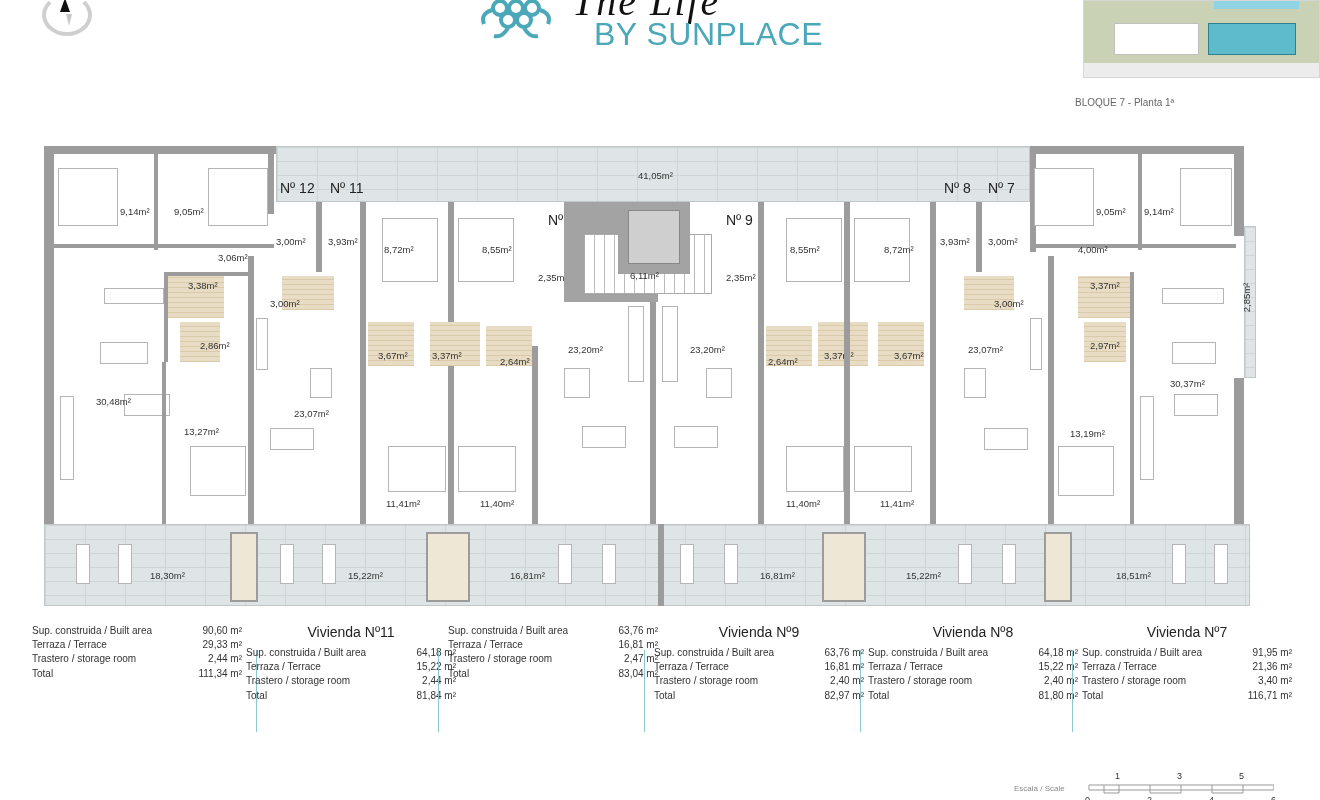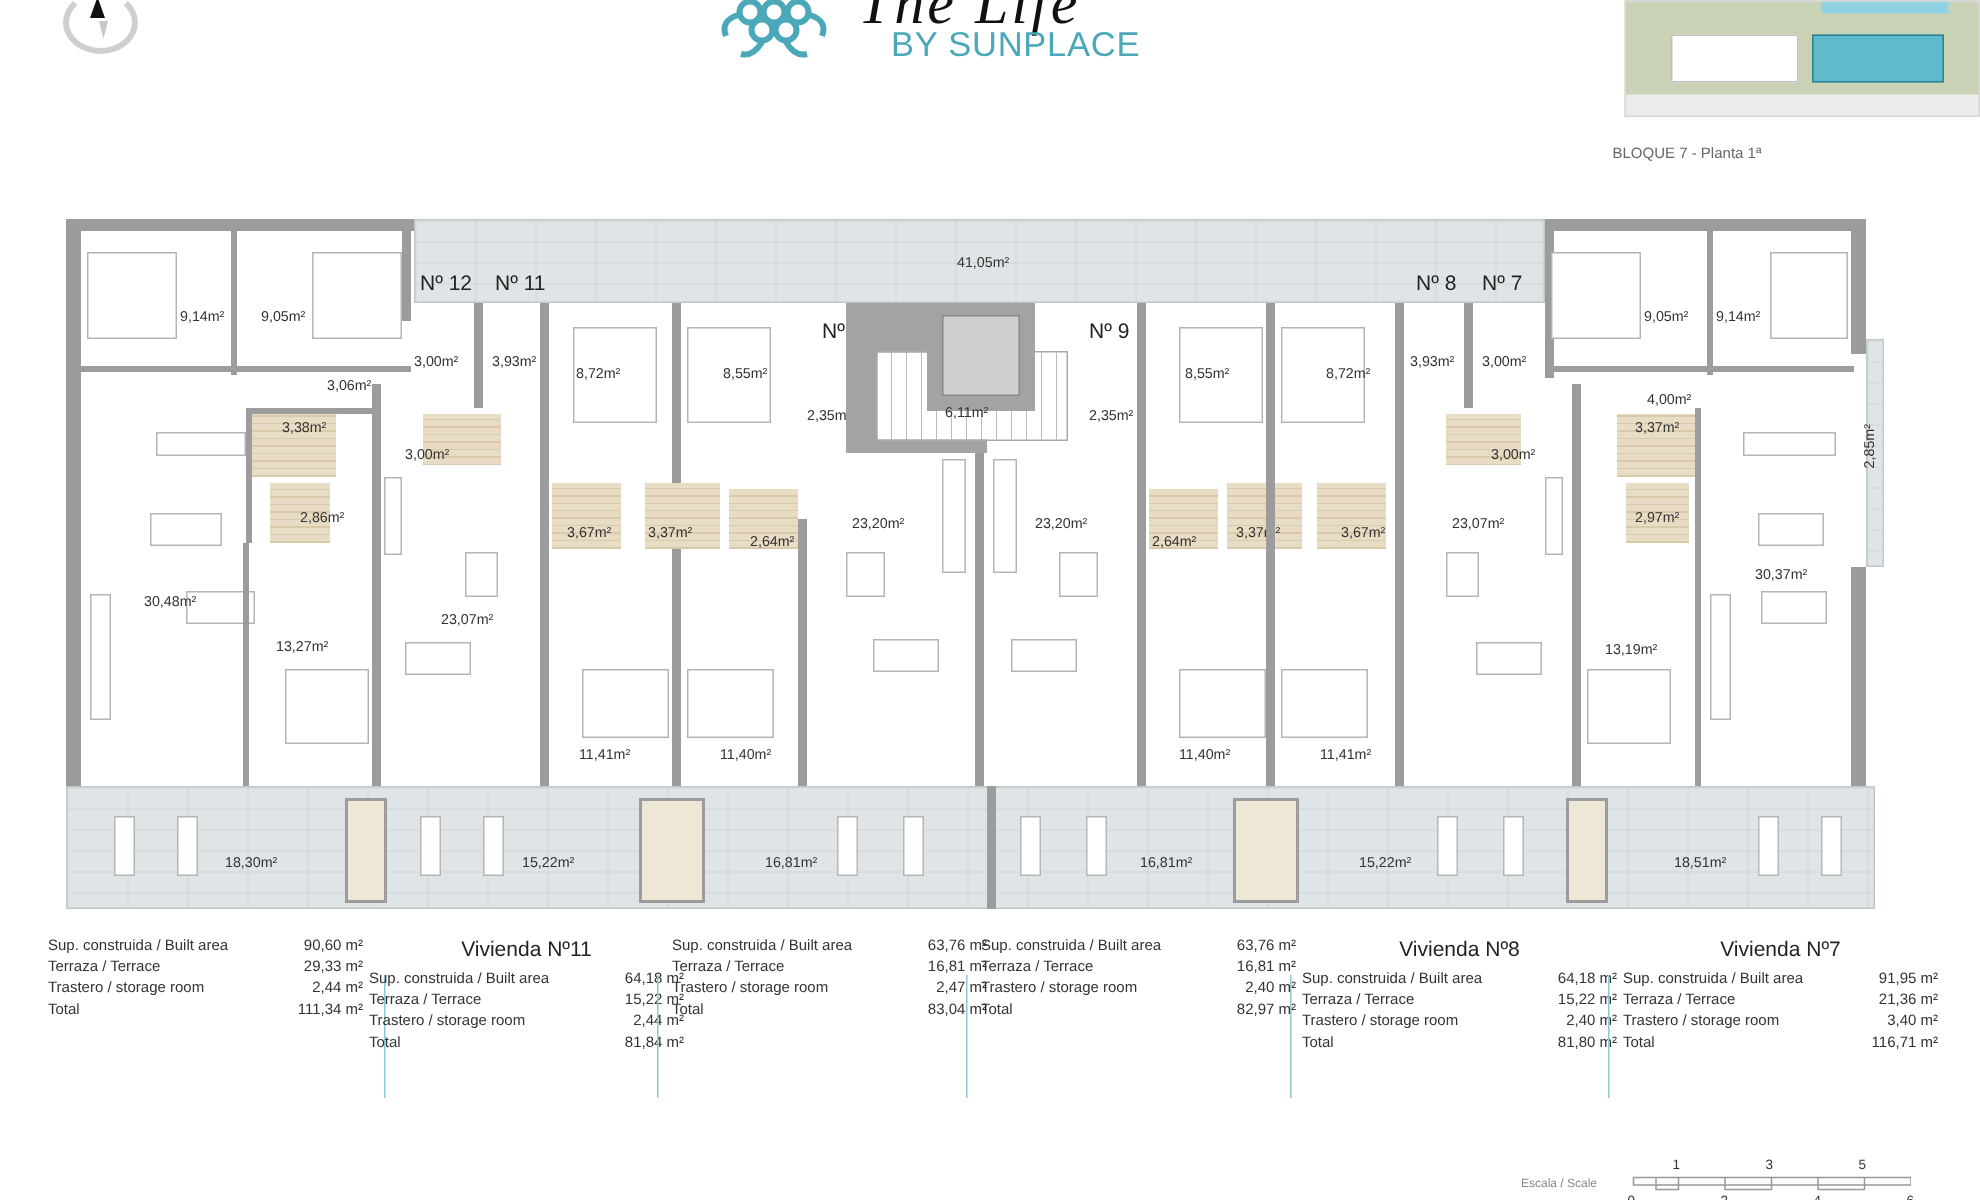--- a/index.html
+++ b/index.html
@@ -4,21 +4,21 @@
 <style>
   * { box-sizing: border-box; margin: 0; padding: 0; }
   body { width: 1320px; height: 800px; background: #ffffff; position: relative; overflow: hidden; font-family: "Liberation Sans", sans-serif; color: #2a2a2a; }
   .abs { position: absolute; }
   
   .compass { left: 42px; top: -6px; width: 50px; height: 42px; border: 4px solid #cfcfcf; border-radius: 50%; border-top-color: transparent; }
   .compass-needle { left: 60px; top: -2px; width: 0; height: 0; border-left: 5px solid transparent; border-right: 5px solid transparent; border-bottom: 14px solid #111; }
   .compass-tail { left: 66px; top: 14px; width: 0; height: 0; border-left: 3px solid transparent; border-right: 3px solid transparent; border-top: 12px solid #c8c8c8; }
   .logo-mark { left: 476px; top: 0px; width: 80px; height: 42px; }
   .logo-script { left: 572px; top: -22px; font-family: "Liberation Serif", serif; font-style: italic; font-size: 40px; color: #111; letter-spacing: 2px; }
-  .logo-sub { left: 594px; top: 16px; font-size: 23px; color: #4aa8b8; letter-spacing: 0.5px; }
+  .logo-sub { left: 594px; top: 16px; font-size: 32px; color: #4aa8b8; letter-spacing: 0.5px; }
   .siteplan { left: 1083px; top: 0; width: 237px; height: 78px; background: #e9ece6; border: 1px solid #d6d6d6; overflow: hidden; }
   .site-green { left: 0; top: 0; width: 237px; height: 78px; background: #c9d2b5; }
   .site-white { left: 30px; top: 22px; width: 85px; height: 32px; background: #ffffff; border: 1px solid #bfbfbf; }
   .site-blue { left: 124px; top: 22px; width: 88px; height: 32px; background: #5dbbcb; border: 1px solid #2f7f8f; }
   .site-road { left: 0; top: 62px; width: 237px; height: 16px; background: #ececec; }
   .site-pool { left: 130px; top: 0px; width: 85px; height: 8px; background: #8fd3e4; }
   .bloque { left: 1075px; top: 97px; font-size: 10px; color: #666; }
 
   
   .plan { left: 44px; top: 146px; width: 1212px; height: 460px; }
@@ -199,21 +199,21 @@
   <div class="unitno" style="left:944px;top:34px;">Nº 7</div>
   <div class="lbl" style="left:944px;top:90px;">3,00m²</div>
   <div class="wall" style="left:932px;top:56px;width:6px;height:70px;"></div>
   <div class="wall" style="left:986px;top:8px;width:6px;height:98px;"></div>
   <div class="furn" style="left:990px;top:22px;width:60px;height:58px;"></div>
   <div class="furn" style="left:1136px;top:22px;width:52px;height:58px;"></div>
   <div class="wall" style="left:1094px;top:8px;width:4px;height:96px;"></div>
   <div class="wall" style="left:992px;top:98px;width:200px;height:4px;"></div>
   <div class="lbl" style="left:1052px;top:60px;">9,05m²</div>
   <div class="lbl" style="left:1100px;top:60px;">9,14m²</div>
-  <div class="lbl" style="left:1034px;top:115px;margin-left:20px;">4,00m²</div>
+  <div class="lbl" style="left:1034px;top:98px;">4,00m²</div>
   <div class="bath" style="left:1034px;top:130px;width:54px;height:42px;"></div>
   <div class="lbl" style="left:1046px;top:134px;">3,37m²</div>
   <div class="bath" style="left:1040px;top:176px;width:42px;height:40px;"></div>
   <div class="lbl" style="left:1046px;top:194px;">2,97m²</div>
   <div class="wall" style="left:1004px;top:110px;width:6px;height:268px;"></div>
   <div class="wall" style="left:1086px;top:126px;width:4px;height:252px;"></div>
   <div class="lbl" style="left:1026px;top:282px;">13,19m²</div>
   <div class="furn" style="left:1014px;top:300px;width:56px;height:50px;"></div>
   <div class="furn" style="left:1118px;top:142px;width:62px;height:16px;"></div>
   <div class="furn" style="left:1128px;top:196px;width:44px;height:22px;"></div>
@@ -306,20 +306,21 @@
         <span>Trastero / storage room</span>
         <span>2,47 m²</span>
       </div>
     <div class="row">
         <span>Total</span>
         <span>83,04 m²</span>
       </div>
   </div>
   <div class="vsep" style="left:624px;"></div>
   <div class="unit" style="left:634px;">
+    <h3>Vivienda Nº9</h3>
     <div class="row">
         <span>Sup. construida / Built area</span>
         <span>63,76 m²</span>
       </div>
     <div class="row">
         <span>Terraza / Terrace</span>
         <span>16,81 m²</span>
       </div>
     <div class="row">
         <span>Trastero / storage room</span>

